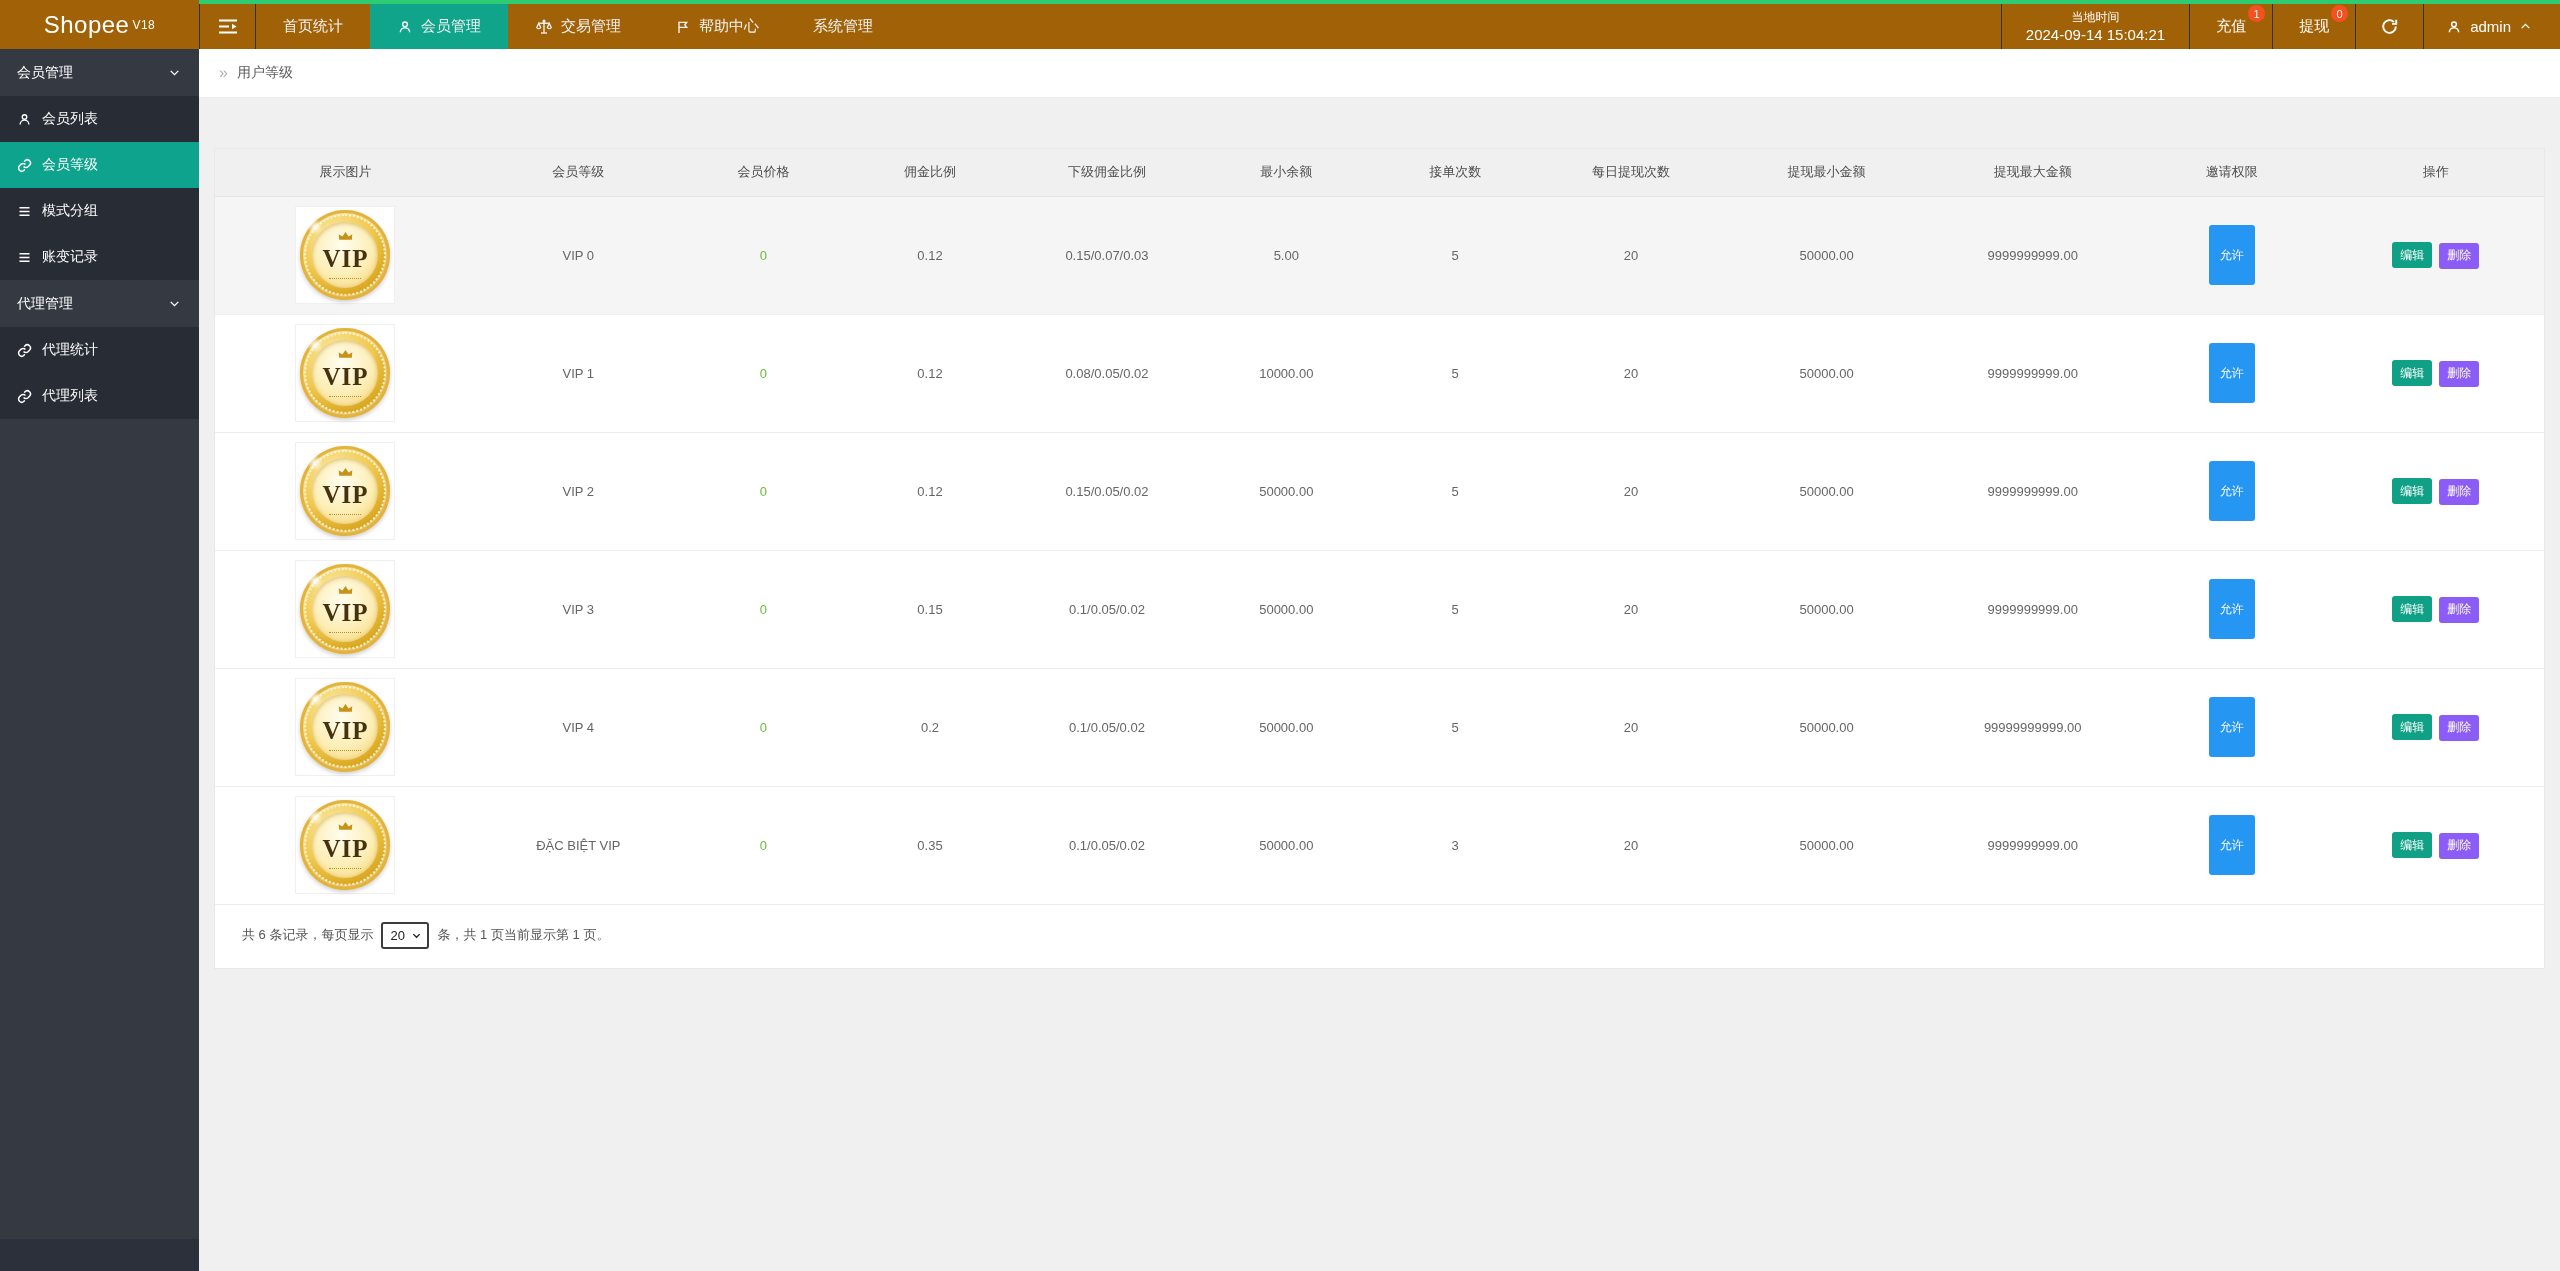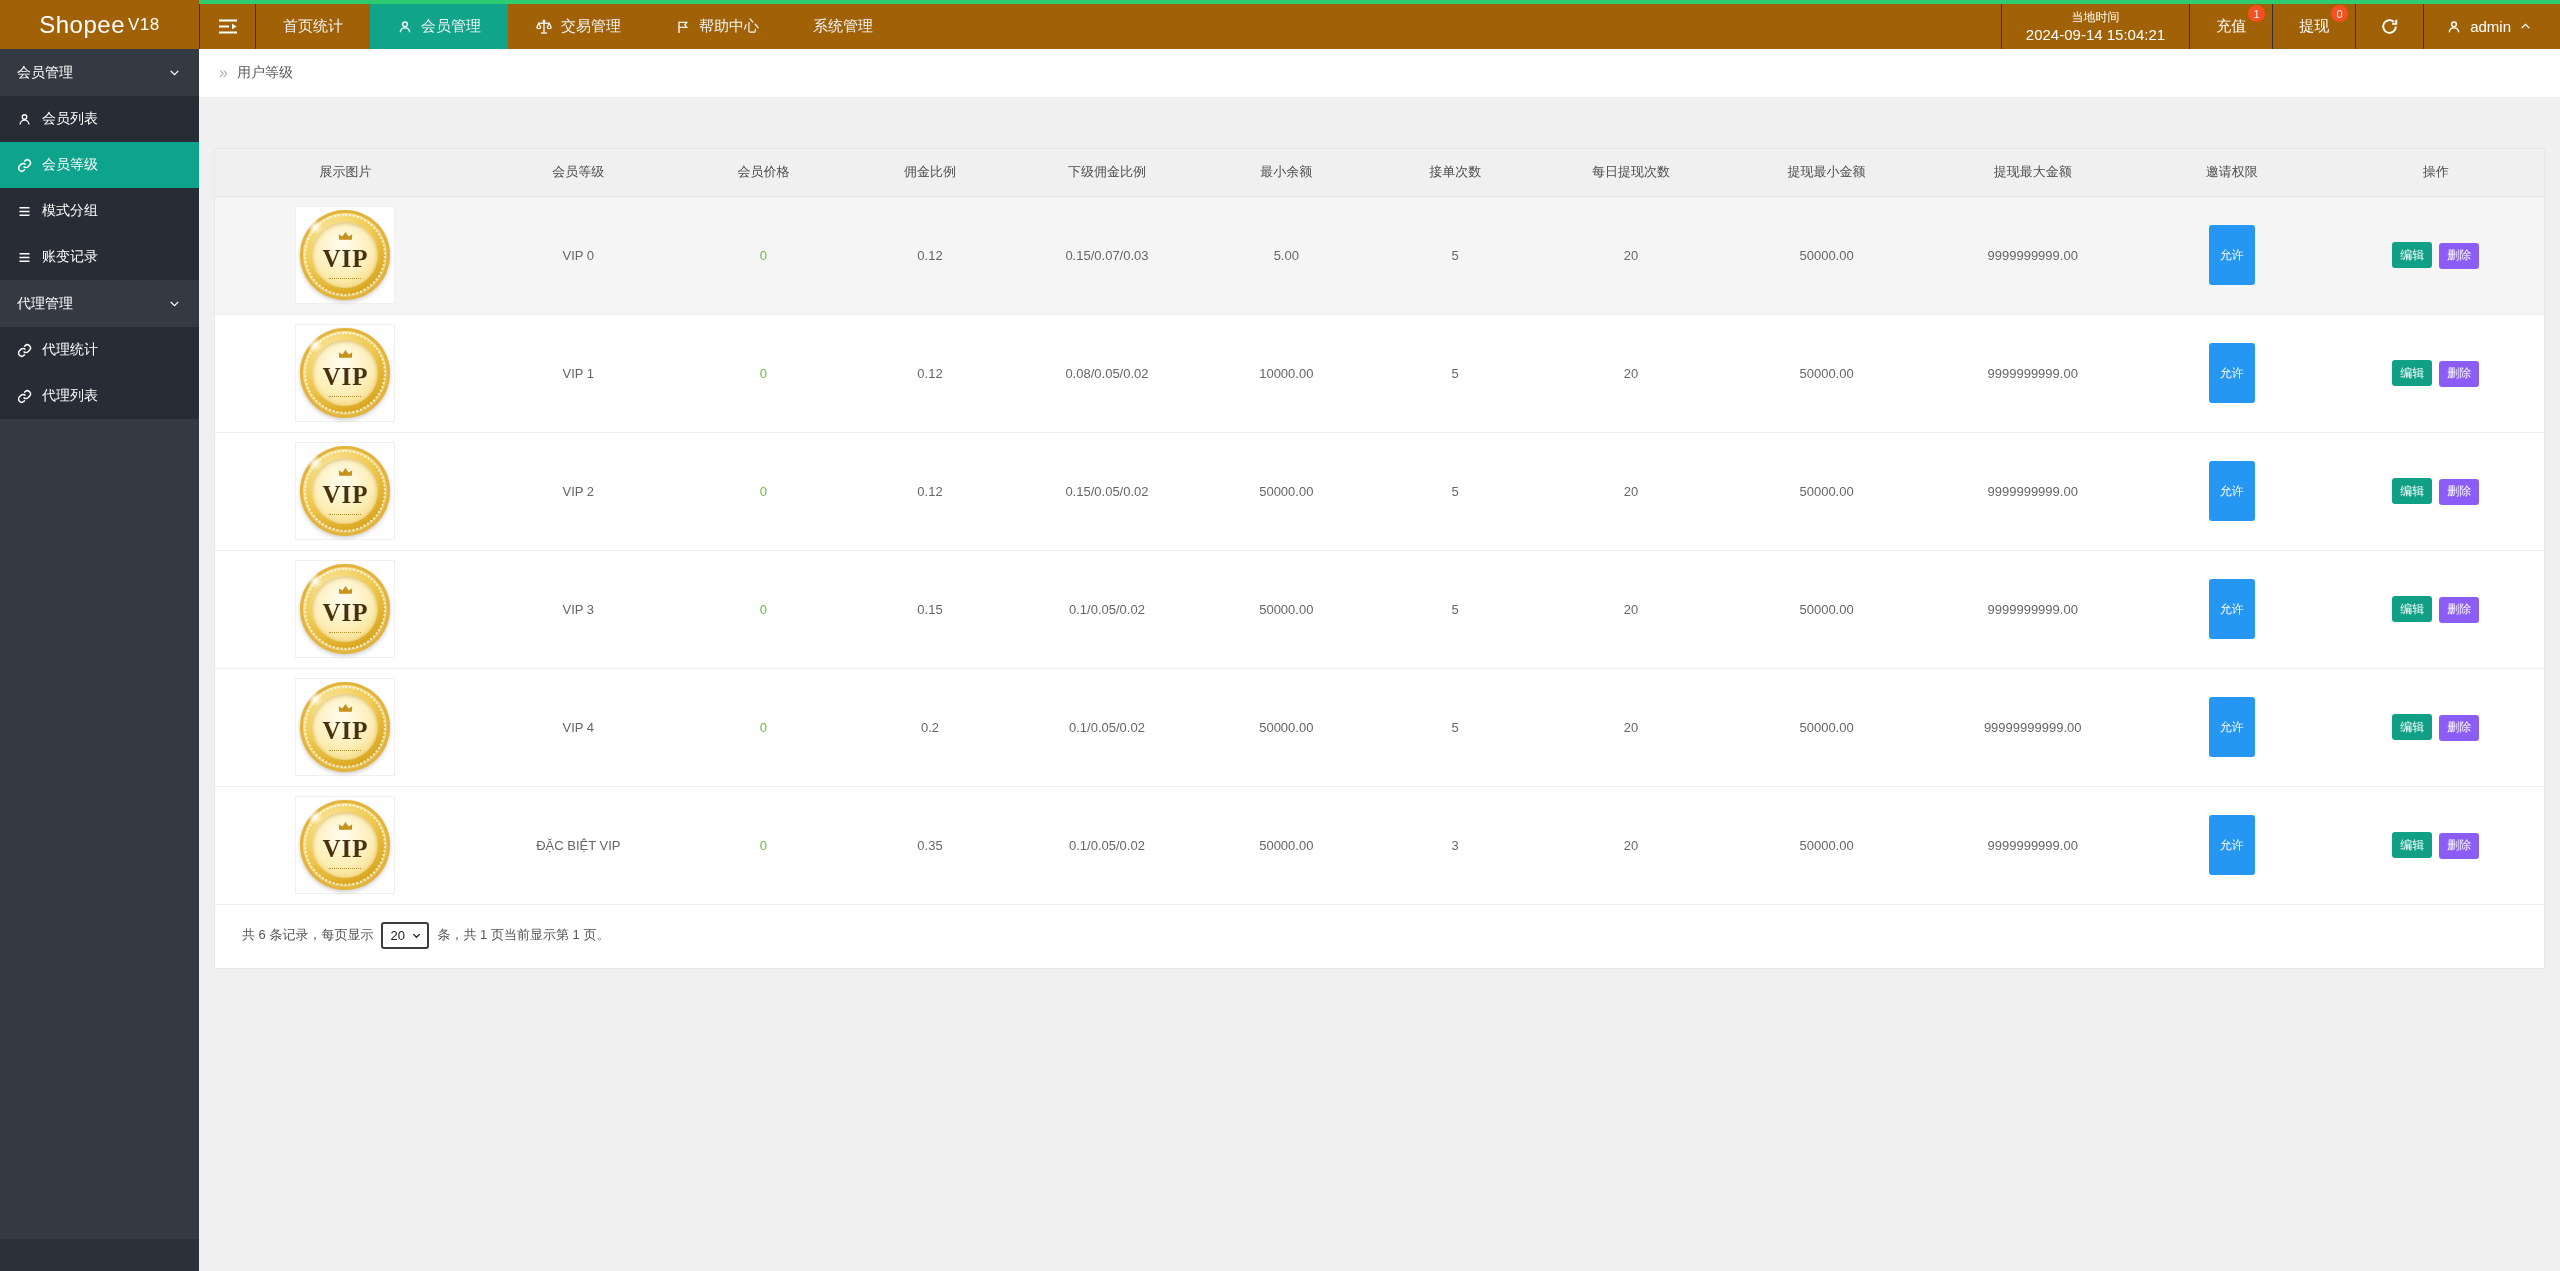--- a/index.html
+++ b/index.html
@@ -12,21 +12,21 @@
   }
   svg { display: block; }
 
   
   .topbar { display: flex; height: 49px; background: #a16207; }
   .logo {
     width: 199px; flex: 0 0 199px;
     display: flex; align-items: center; justify-content: center;
     color: #fff; font-size: 24px; letter-spacing: .5px;
   }
-  .logo sup { font-size: 17px; margin-left: 3px; line-height: 1; }
+  .logo sup { font-size: 12px; margin-left: 3px; line-height: 1; }
   .topbar-right {
     flex: 1; display: flex; align-items: stretch;
     border-top: 4px solid #2ecc71; height: 49px;
   }
   .hamburger {
     width: 57px; display: flex; align-items: center; justify-content: center;
     color: #fff; cursor: pointer;
     border-left: 1px solid #2d323c; border-right: 1px solid #2d323c;
   }
   .nav-item {

